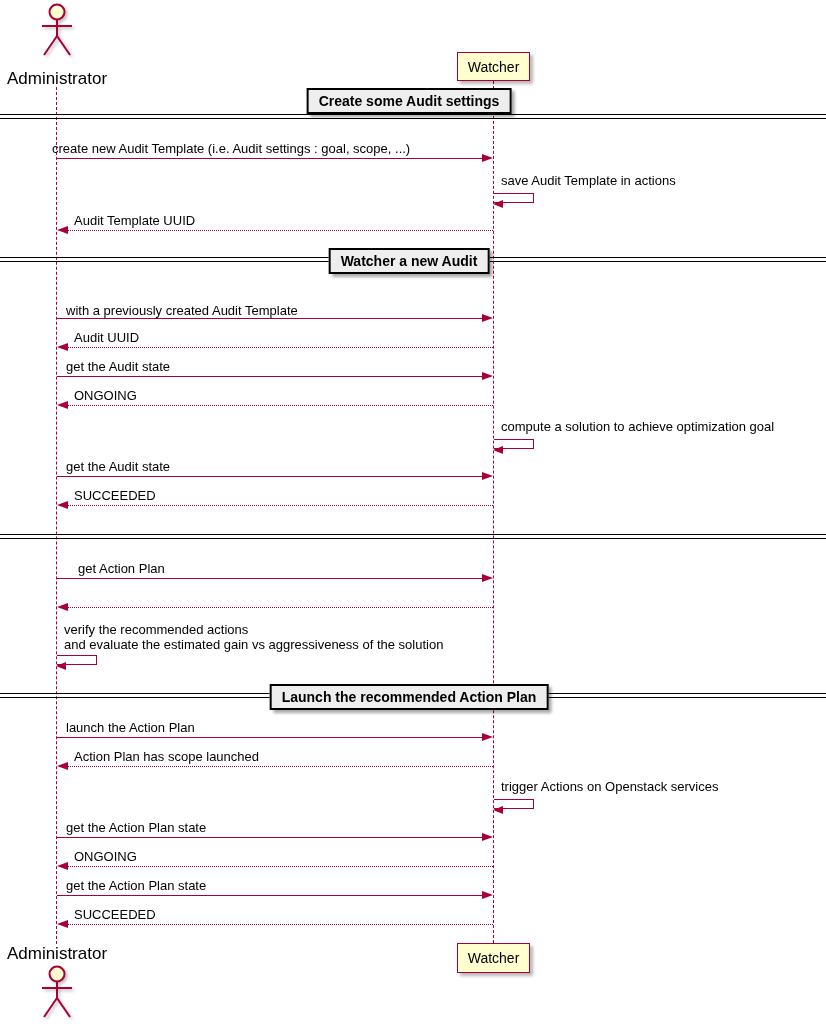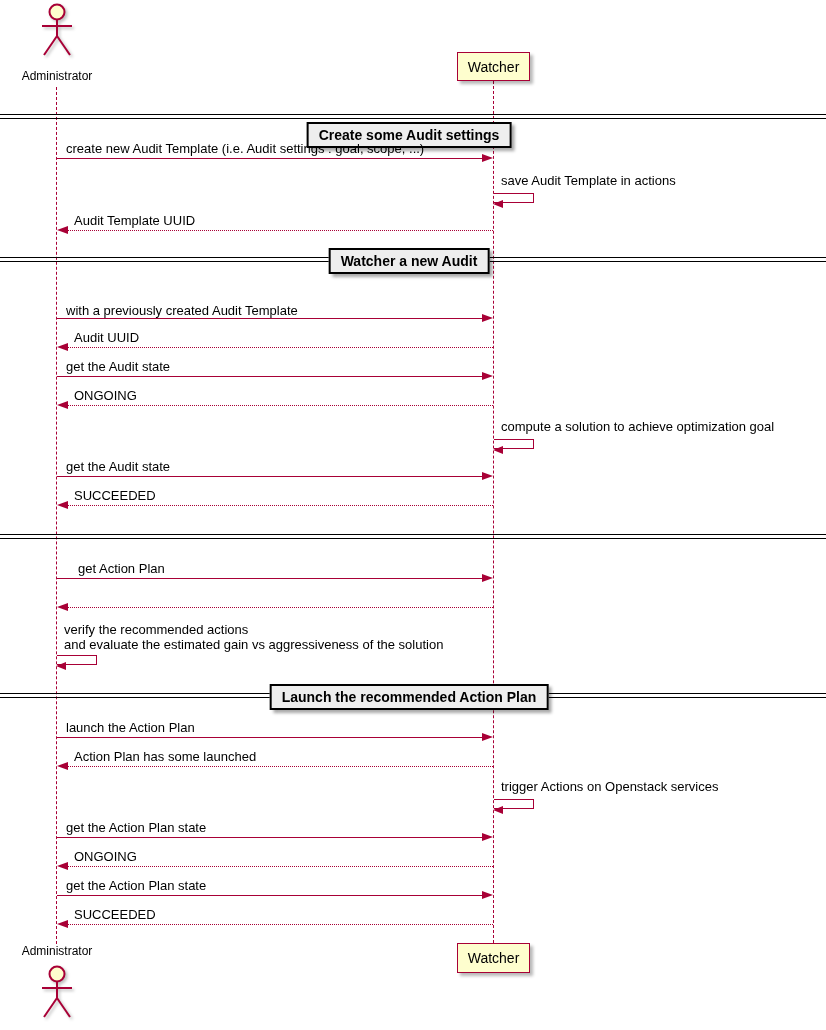--- a/index.html
+++ b/index.html
@@ -20,21 +20,21 @@
   
   .participant{
     position:absolute;box-sizing:border-box;
     background:var(--box-fill);border:1.5px solid var(--accent);
     box-shadow:3px 3px 3px rgba(0,0,0,0.28);
     display:flex;align-items:center;justify-content:center;
     font-size:14px;color:var(--ink);
   }
   
   .actor-svg{position:absolute;filter:drop-shadow(2.5px 2.5px 1.5px rgba(0,0,0,0.25));}
-  .actor-label{position:absolute;transform:translateX(-50%);font-size:12px;white-space:nowrap;}
+  .actor-label{position:absolute;transform:translateX(-50%);font-size:17px;white-space:nowrap;}
   
   .divider-line{
     position:absolute;left:0;width:826px;height:3px;
     border-top:1px solid var(--ink);border-bottom:1px solid var(--ink);
   }
   .divider-box{
     position:absolute;left:409px;transform:translateX(-50%);
     background:var(--divider-fill);border:2px solid var(--ink);
     box-shadow:3px 3px 3px rgba(0,0,0,0.35);
     padding:3px 10px;font-size:14px;font-weight:bold;white-space:nowrap;
@@ -76,25 +76,25 @@
     <line x1="23" y1="33" x2="10" y2="52" stroke="#A80036" stroke-width="2"></line>
     <line x1="23" y1="33" x2="36" y2="52" stroke="#A80036" stroke-width="2"></line>
   </svg>
   <div class="actor-label" style="left:57px;top:69px">Administrator</div>
 
   <div class="participant" style="left:457px;top:52px;width:73px;height:29px">
     <span>Watcher</span>
   </div>
 
   <div class="divider-line" style="top:114px"></div>
-  <div class="divider-box" style="top:122px">
+  <div class="divider-box" style="top:88px">
     <span>Create some Audit settings</span>
   </div>
 
-  <div class="mlabel" style="left:66px;top:141px">create new Audit Template (i.e. Audit settings : goal, scope, ...)</div>
+  <div class="mlabel" style="left:52px;top:141px">create new Audit Template (i.e. Audit settings : goal, scope, ...)</div>
   <div class="arrow right" style="top:158px"></div>
 
   <div class="mlabel" style="left:501px;top:173px">save Audit Template in actions</div>
   <div class="self-loop" style="left:494px;top:193px"></div>
 
   <div class="mlabel" style="left:74px;top:213px">Audit Template UUID</div>
   <div class="arrow left" style="top:230px"></div>
 
   <div class="divider-line" style="top:257px"></div>
   <div class="divider-box" style="top:248px">
@@ -134,21 +134,21 @@
   <div class="self-loop" style="left:57px;top:655px"></div>
 
   <div class="divider-line" style="top:693px"></div>
   <div class="divider-box" style="top:684px">
     <span>Launch the recommended Action Plan</span>
   </div>
 
   <div class="mlabel" style="left:66px;top:720px">launch the Action Plan</div>
   <div class="arrow right" style="top:737px"></div>
 
-  <div class="mlabel" style="left:74px;top:749px">Action Plan has some launched</div>
+  <div class="mlabel" style="left:74px;top:749px">Action Plan has scope launched</div>
   <div class="arrow left" style="top:766px"></div>
 
   <div class="mlabel" style="left:501px;top:779px">trigger Actions on Openstack services</div>
   <div class="self-loop" style="left:494px;top:799px"></div>
 
   <div class="mlabel" style="left:66px;top:820px">get the Action Plan state</div>
   <div class="arrow right" style="top:837px"></div>
 
   <div class="mlabel" style="left:74px;top:849px">ONGOING</div>
   <div class="arrow left" style="top:866px"></div>

